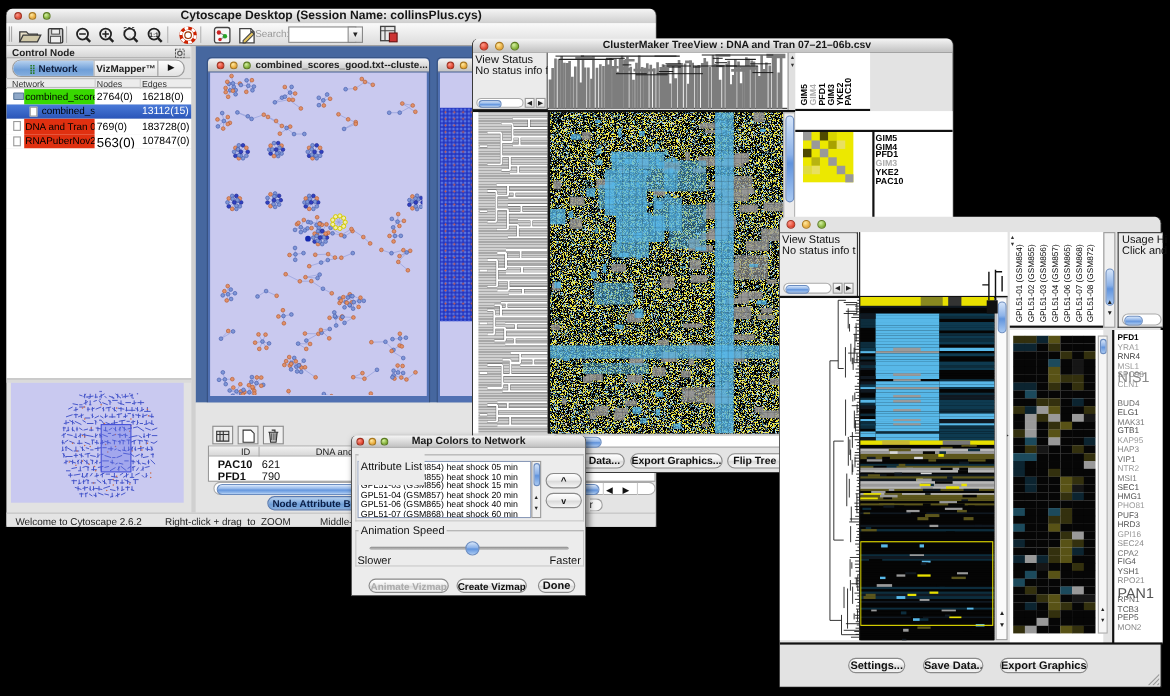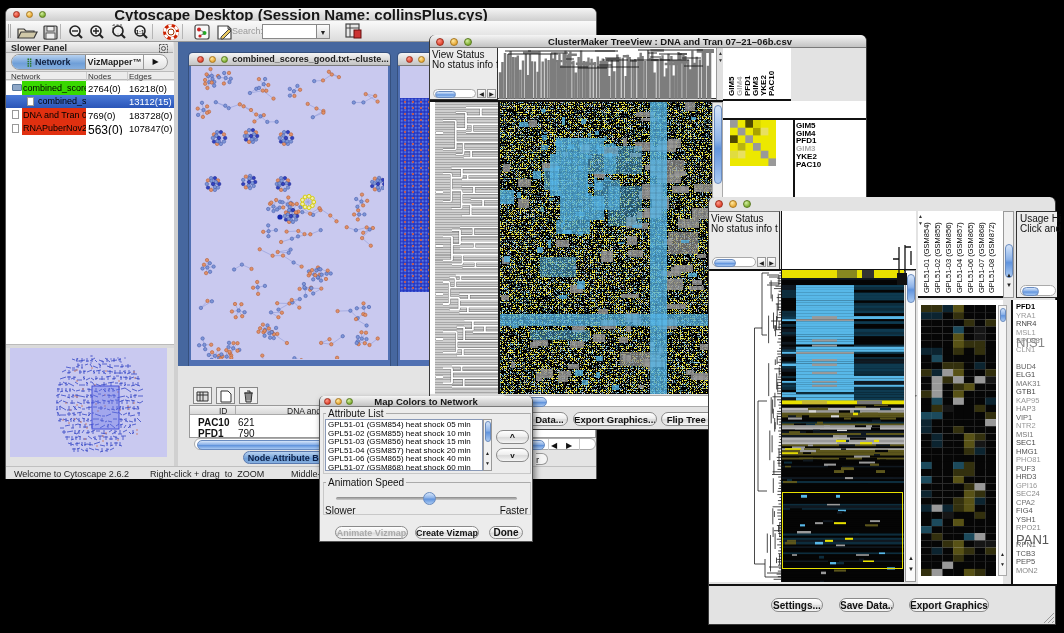--- a/index.html
+++ b/index.html
@@ -10,21 +10,21 @@
 .tly{background:radial-gradient(circle at 35% 30%,#ffe9a0,#e8a836 70%);border:1px solid #a87820}
 .tlg{background:radial-gradient(circle at 35% 30%,#d4f0a0,#7fae32 70%);border:1px solid #5a7a20}
 .aquath{background:linear-gradient(#d5e5fa,#8cb2e8 45%,#6194dd 55%,#a9c9f2);border:1px solid #6a8cc0;border-radius:6px}
 .sbtrack{background:#fff;border:1px solid #aaa;border-radius:6px}
 .btn{position:absolute;background:linear-gradient(#ffffff,#eeeeee 45%,#dadada 55%,#f5f5f5);border:1px solid #8a8a8a;border-radius:8px;text-align:center;color:#111;font-weight:bold;white-space:nowrap;overflow:hidden}
 .pane{position:absolute;background:#ebebeb;border:1px solid #9a9a9a}
 .arrbtn{position:absolute;background:linear-gradient(#fdfdfd,#dedede);border:1px solid #999;text-align:center;color:#222}
 .vlabel{position:absolute;transform:rotate(-90deg);transform-origin:left bottom;white-space:nowrap;font-weight:bold}
 </style></head><body>
 <div class="win" style="left:5px;top:8px;width:592px;height:471px;border-radius:6px 6px 0 0;background:#e2e2e2;border:1px solid #555;border-top:none">
-    <div class="tbar" style="height:18px;border-radius:6px 6px 0 0;font-size:15px;line-height:13px">Cytoscape Desktop (Session Name: collinsPlus.cys)</div>
+    <div class="tbar" style="height:18px;border-radius:6px 6px 0 0;font-size:11px;line-height:13px">Cytoscape Desktop (Session Name: collinsPlus.cys)</div>
     <div class="tl tlr" style="left:7px;top:3px;width:7px;height:7px"></div>
     <div class="tl tly" style="left:20px;top:3px;width:7px;height:7px"></div>
     <div class="tl tlg" style="left:33px;top:3px;width:7px;height:7px"></div>
     <div class="abs" style="left:0;top:13px;width:590px;height:21px;background:linear-gradient(#fafafa,#dcdcdc);border-bottom:1px solid #9a9a9a">
       <div class="abs" style="left:2px;top:3px;width:1px;height:14px;background:#aaa"></div>
       <div class="abs" style="left:4px;top:3px;width:1px;height:14px;background:#aaa"></div>
       <div class="abs" style="left:8px;top:0"><svg width="360" height="22">
           <g transform="translate(0,2)">
             <path d="M4 15V6h6l2 2h8v2" fill="#e8e0c8" stroke="#3a3a3a" stroke-width="1.2"></path>
             <path d="M4 15l3-6h16l-3 6z" fill="#d0c8a8" stroke="#3a3a3a" stroke-width="1.2"></path>
@@ -78,21 +78,21 @@
       <div class="abs" style="left:226px;top:5px;font-size:9px;color:#999">Search:</div>
       <div class="abs" style="left:256px;top:3px;width:62px;height:15px;background:#fff;border:1px solid #888"></div>
       <div class="abs" style="left:310px;top:3px;width:14px;height:15px;background:linear-gradient(#fdfdfd,#d8d8d8);border:1px solid #888;font-size:7px;text-align:center;line-height:15px;color:#222">▼</div>
       <div class="abs" style="left:339px;top:1px"><svg width="18" height="18">
           <rect x="1" y="2" width="13" height="13" fill="#e8e8e8" stroke="#444" stroke-width="1.2"></rect>
           <path d="M1 6h13M5 2v13" stroke="#444" stroke-width="1"></path>
           <rect x="9" y="8" width="7" height="8" fill="#cc3333" stroke="#661111" stroke-width="1"></rect>
         </svg></div>
     </div>
     <div class="abs" style="left:0;top:34px;width:167px;height:11px;background:linear-gradient(#f2f2f2,#d5d5d5);border-bottom:1px solid #aaa">
-      <span style="position:absolute;left:5px;top:1px;font-size:9px;font-weight:bold;color:#222">Slower Panel</span>
+      <span style="position:absolute;left:5px;top:1px;font-size:9px;font-weight:bold;color:#222">Control Node</span>
       <svg style="position:absolute;right:5px;top:1.5px" width="9" height="9">
         <rect x="0.5" y="0.5" width="8" height="8" fill="none" stroke="#555" stroke-width="1" stroke-dasharray="2 1"></rect>
         <circle cx="4.5" cy="4.5" r="2" fill="none" stroke="#555"></circle>
       </svg>
     </div>
     <div class="abs" style="left:5px;top:46px;width:157px;height:16px;background:linear-gradient(#fdfdfd,#e2e2e2);border:1px solid #9a9a9a;border-radius:8px">
       <div class="abs" style="left:0;top:0;width:74px;height:14px;background:linear-gradient(#b8d2f0,#6f9fd8 60%,#85aede);border-right:1px solid #8a8a8a;border-radius:7px 0 0 7px;font-size:9px;font-weight:bold;text-align:center;line-height:14px;color:#102040"><span style="color:#2a7a2a;font-size:8px">⣿</span> Network</div>
       <div class="abs" style="left:74px;top:0;width:58px;height:14px;border-right:1px solid #9a9a9a;font-size:9px;font-weight:bold;text-align:center;line-height:14px;color:#222">VizMapper™</div>
       <div class="abs" style="left:132px;top:0;width:23px;height:14px;font-size:8px;text-align:center;line-height:14px;color:#111">▶</div>
     </div>
@@ -935,21 +935,21 @@
 <div class="btn" style="left:8px;top:377px;width:62px;height:14px;font-size:9.5px;line-height:13px">Settings...</div>
 <div class="btn" style="left:76px;top:377px;width:62px;height:14px;font-size:9.5px;line-height:13px">Save Data...</div>
 <div class="btn" style="left:143px;top:377px;width:84px;height:14px;font-size:9.5px;line-height:13px">Export Graphics...</div>
 <div class="btn" style="left:231px;top:377px;width:82px;height:14px;font-size:9.5px;line-height:13px">Flip Tree Nodes</div>
 </div>
 <div class="win" style="left:319px;top:396px;width:214px;height:146px;border-radius:5px 5px 0 0;border:1px solid #555;border-top:none;background:#ececec;box-shadow:2px 3px 6px rgba(0,0,0,0.5)">
 <div class="tbar" style="height:11px;border-radius:5px 5px 0 0;font-size:9.5px;line-height:11px;font-weight:bold">Map Colors to Network</div>
 <div class="tl tlr" style="left:4px;top:2px;width:7px;height:7px"></div>
     <div class="tl tly" style="left:15px;top:2px;width:7px;height:7px"></div>
     <div class="tl tlg" style="left:26px;top:2px;width:7px;height:7px"></div>
-<span style="position:absolute;left:6px;top:12px;font-size:10px;color:#111;background:#ececec;z-index:2;padding:0 2px">Attribute List</span>
+<span style="position:absolute;left:6px;top:12px;font-size:10px;color:#111;background:#ececec;z-index:2;padding:11px 2px">Attribute List</span>
 <div class="abs" style="left:3px;top:17px;width:208px;height:61px;border:1px solid #c8c8c8;border-top:1px solid #aaa"></div>
 <div class="abs" style="left:5px;top:23px;width:158px;height:52px;background:#fff;border:1px solid #8a9ab8;overflow:hidden;font-size:8px;line-height:8.6px;color:#000;white-space:nowrap;padding:1px 0 0 2px">GPL51-01 (GSM854) heat shock 05 min<br>GPL51-02 (GSM855) heat shock 10 min<br>GPL51-03 (GSM856) heat shock 15 min<br>GPL51-04 (GSM857) heat shock 20 min<br>GPL51-06 (GSM865) heat shock 40 min<br>GPL51-07 (GSM868) heat shock 60 min<br>GPL51-08 (GSM872) heat shock 80 min</div>
 <div class="abs" style="left:163px;top:23px;width:9px;height:52px;background:#f0f0f0;border:1px solid #999">
 <div class="aquath abs" style="left:0.5px;top:1px;width:6px;height:21px;border-radius:3px"></div>
 <span style="position:absolute;left:1px;top:30px;font-size:5px;color:#222">▲</span>
 <span style="position:absolute;left:1px;top:40px;font-size:5px;color:#222">▼</span>
     </div>
 <div class="btn" style="left:176px;top:34px;width:33px;height:14px;font-size:8px;line-height:13px;border-radius:7px"><b style="font-size:9px">^</b></div>
 <div class="btn" style="left:176px;top:52px;width:33px;height:14px;font-size:8px;line-height:13px;border-radius:7px">v</div>
 <span style="position:absolute;left:6px;top:81px;font-size:10px;color:#111;background:#ececec;z-index:2;padding:0 2px">Animation Speed</span>

